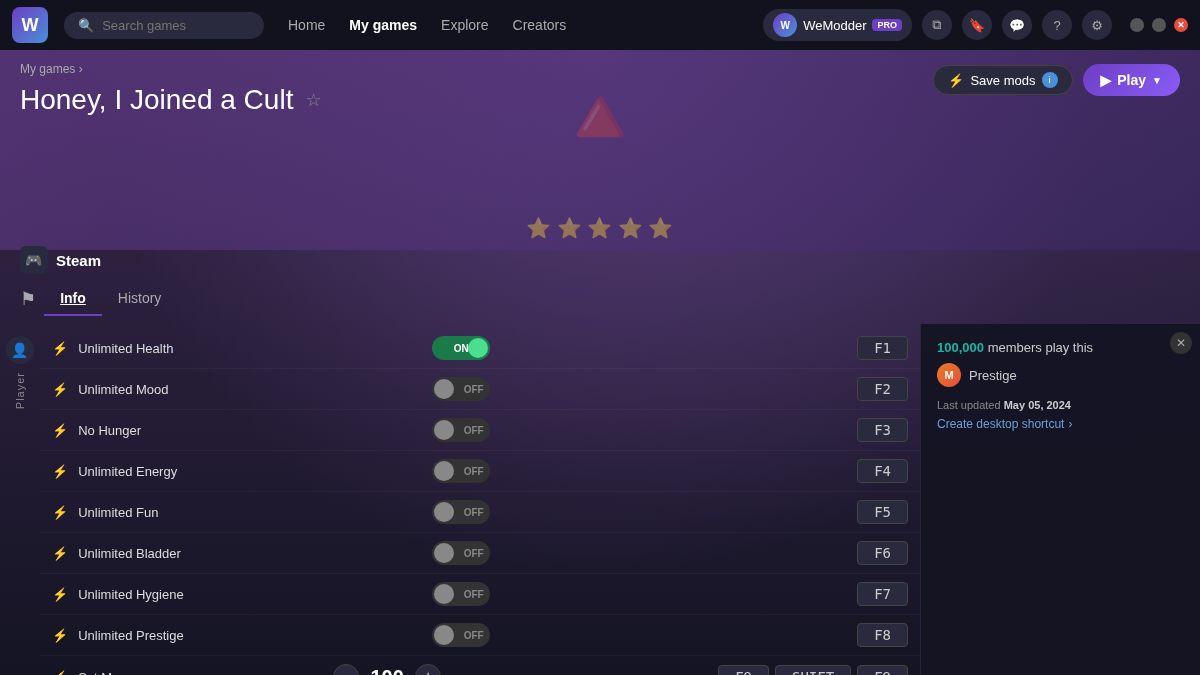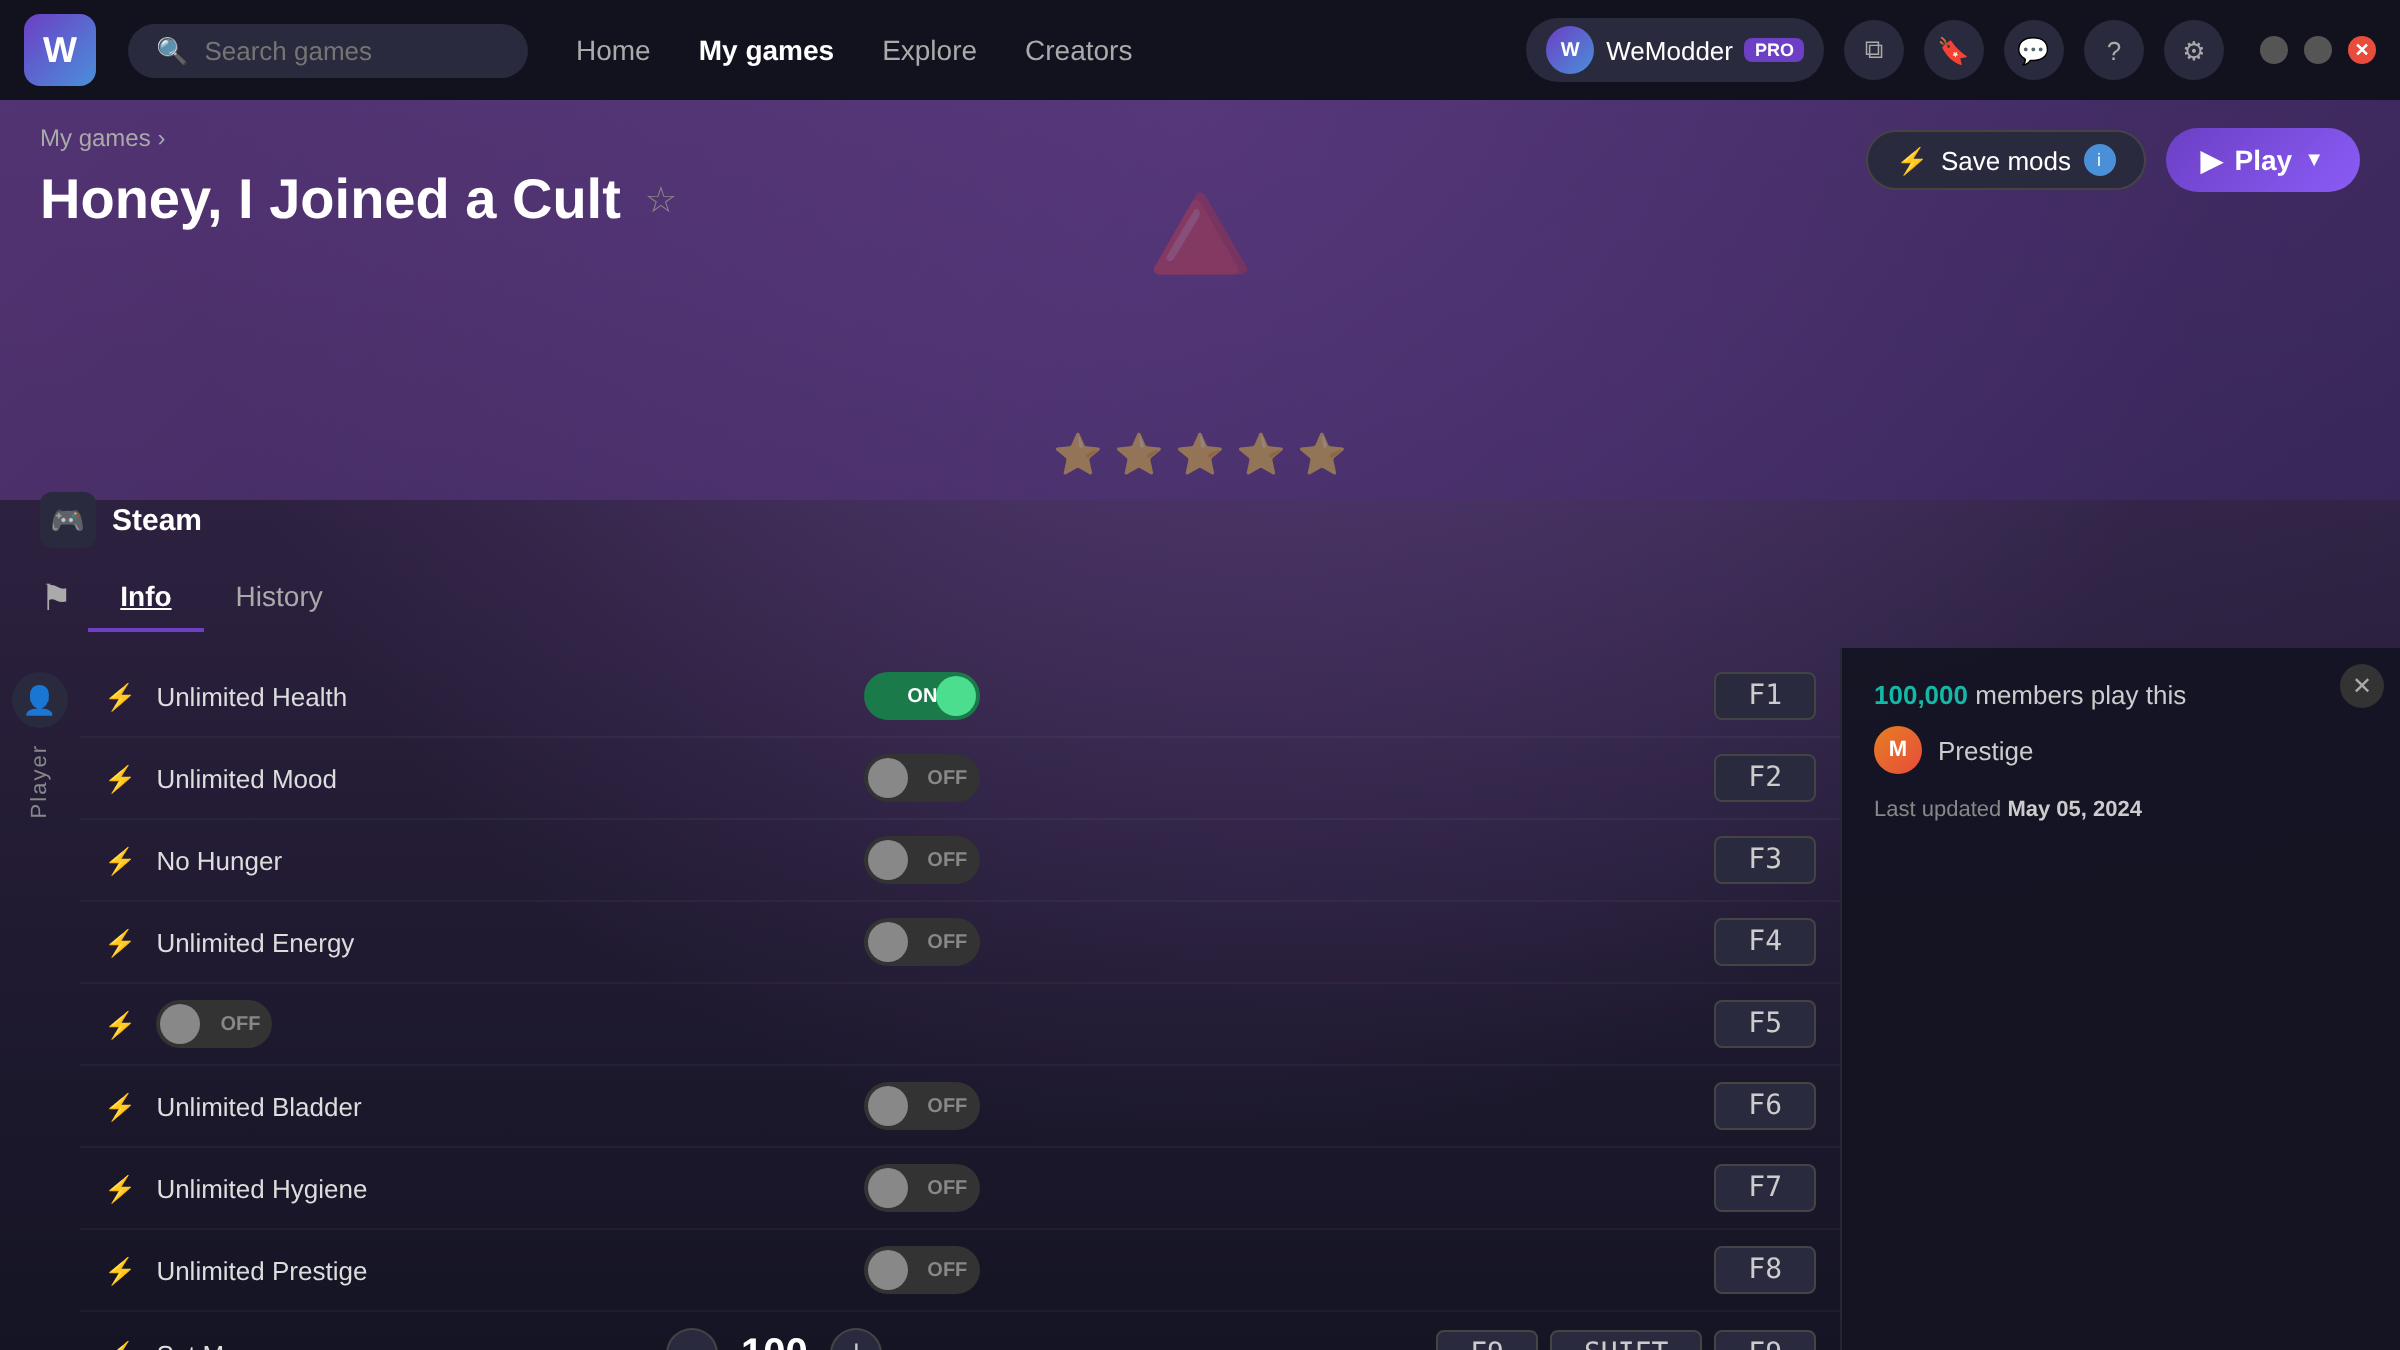--- a/index.html
+++ b/index.html
@@ -166,21 +166,21 @@
     }
     .breadcrumb span { cursor: pointer; }
     .game-title-row {
       display: flex;
       align-items: center;
       gap: 12px;
       margin-bottom: 0;
     }
     .game-title {
       font-size: 28px;
-      font-weight: 700;
+      font-weight: 400;
       color: #fff;
     }
     .star-btn {
       font-size: 18px;
       color: #888;
       cursor: pointer;
     }
     .header-actions {
       position: absolute;
       right: 20px;
@@ -604,20 +604,21 @@
         <div class="toggle">
           <div class="toggle-knob"></div>
           <span class="toggle-label">OFF</span>
         </div>
         <div style="flex:1;"></div>
         <span class="key-badge">F4</span>
       </div>
 
       <div class="mod-row">
         <span class="bolt-icon">⚡</span>
+        <span class="mod-name">Unlimited Fun</span>
         <div class="toggle">
           <div class="toggle-knob"></div>
           <span class="toggle-label">OFF</span>
         </div>
         <div style="flex:1;"></div>
         <span class="key-badge">F5</span>
       </div>
 
       <div class="mod-row">
         <span class="bolt-icon">⚡</span>
@@ -681,16 +682,20 @@
       <div class="info-creator">
         <div class="creator-avatar">M</div>
         <span class="creator-name">Prestige</span>
       </div>
 
       <div class="last-updated">
         <span>Last updated</span>
         <strong>May 05, 2024</strong>
       </div>
 
+      <div class="desktop-shortcut">
+        <span>Create desktop shortcut</span>
+        <span>›</span>
+      </div>
     </div>
 
   </div>
 </div>
 
 </body></html>

